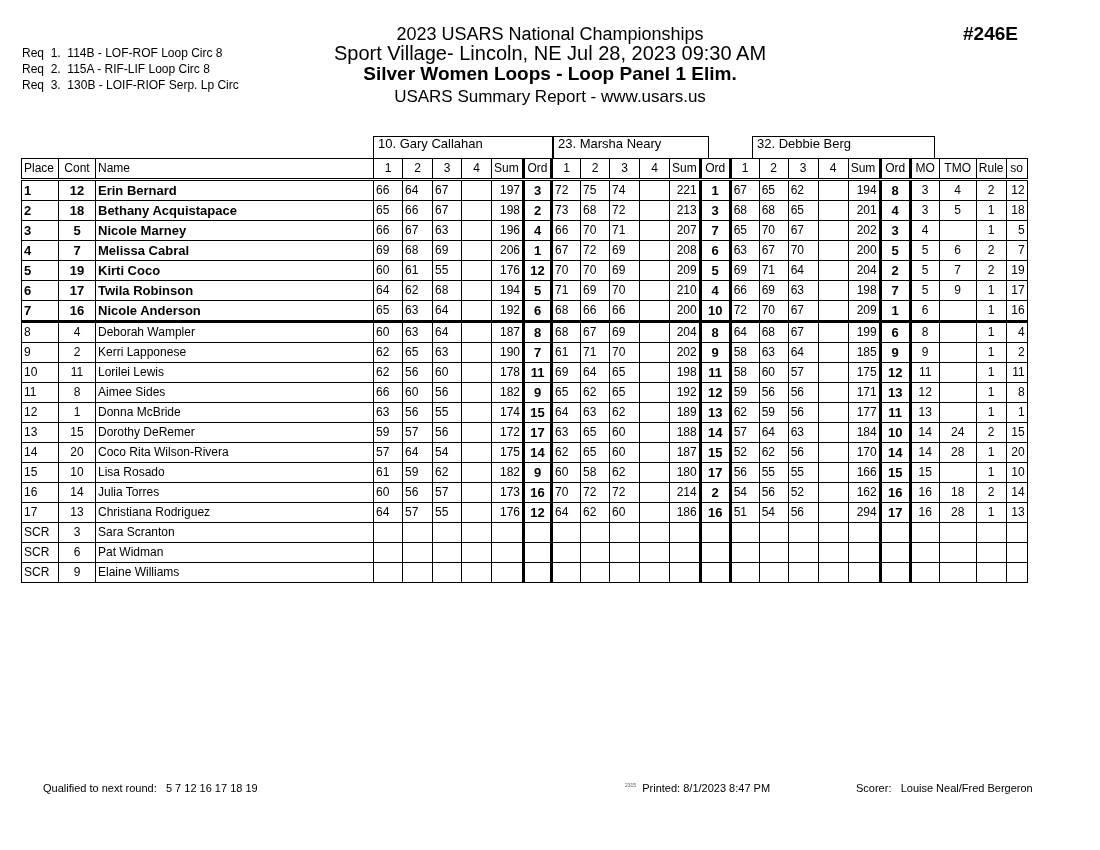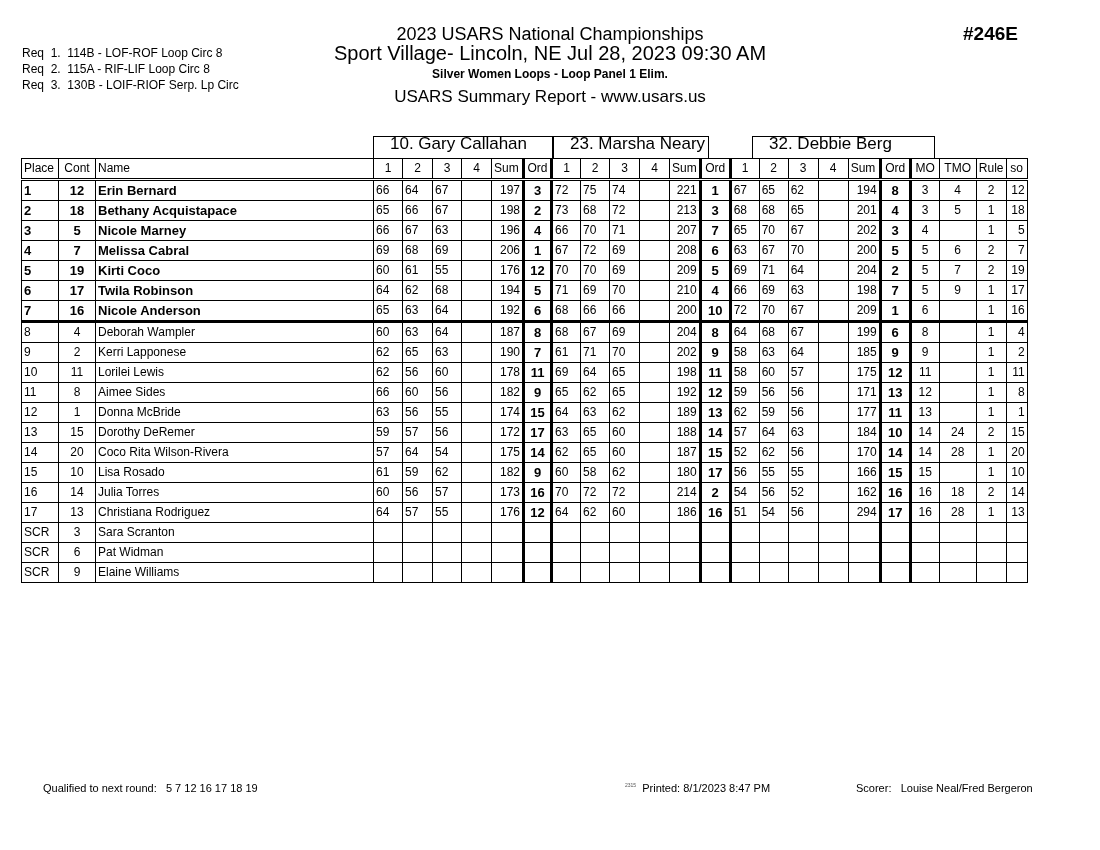--- a/index.html
+++ b/index.html
@@ -2,25 +2,25 @@
 <html><head>
 <meta charset="utf-8">
 <style>
   html, body { margin:0; padding:0; background:#fff; }
   body { width:1100px; height:850px; position:relative; overflow:hidden; font-family:"Liberation Sans", sans-serif; color:#000; }
   .reqs { position:absolute; left:22px; top:25px; font-size:12px; line-height:16px;margin-top:20px; }
   .reqs div { white-space:pre; }
   .title-block { position:absolute; left:330px; top:24px; width:440px; text-align:center; }
   .t1 { font-size:18px; font-weight:normal; line-height:20px; }
   .t2 { font-size:20px; line-height:18px; }
-  .t3 { font-size:12px; font-weight:bold; line-height:24px; }
+  .t3 { font-size:19px; font-weight:bold; line-height:24px; }
   .t4 { font-size:17px; line-height:22px; }
   .evno { position:absolute; left:963px; top:23px; font-size:19px; font-weight:bold; }
 
-  .judges { position:absolute; top:136px; height:22px; border:1px solid #000; border-bottom:none; font-size:17px; padding-left:16px; line-height:14px; box-sizing:border-box; }
+  .judges { position:absolute; top:136px; height:22px; border:1px solid #000; border-bottom:none; font-size:13px; padding-left:4px; line-height:14px; box-sizing:border-box; }
 
   table.grid { position:absolute; left:21px; top:158px; border-collapse:collapse; font-size:12px; }
   table.grid td { border:1px solid #000; height:19px; padding:0 2px; line-height:19px; white-space:nowrap; box-sizing:border-box; }
   table.grid tr.hdr td { font-size:12px; }
   table.grid tr.hdr td { border-bottom:3px double #000; }
   table.grid tr.top7 td { font-weight:bold; font-size:13px; }
   table.grid tr.top7 td.j { font-weight:normal; font-size:12px; }
   table.grid tr.sep td { border-bottom:3px solid #000; }
   .c { text-align:center; }
   .r { text-align:right; }

